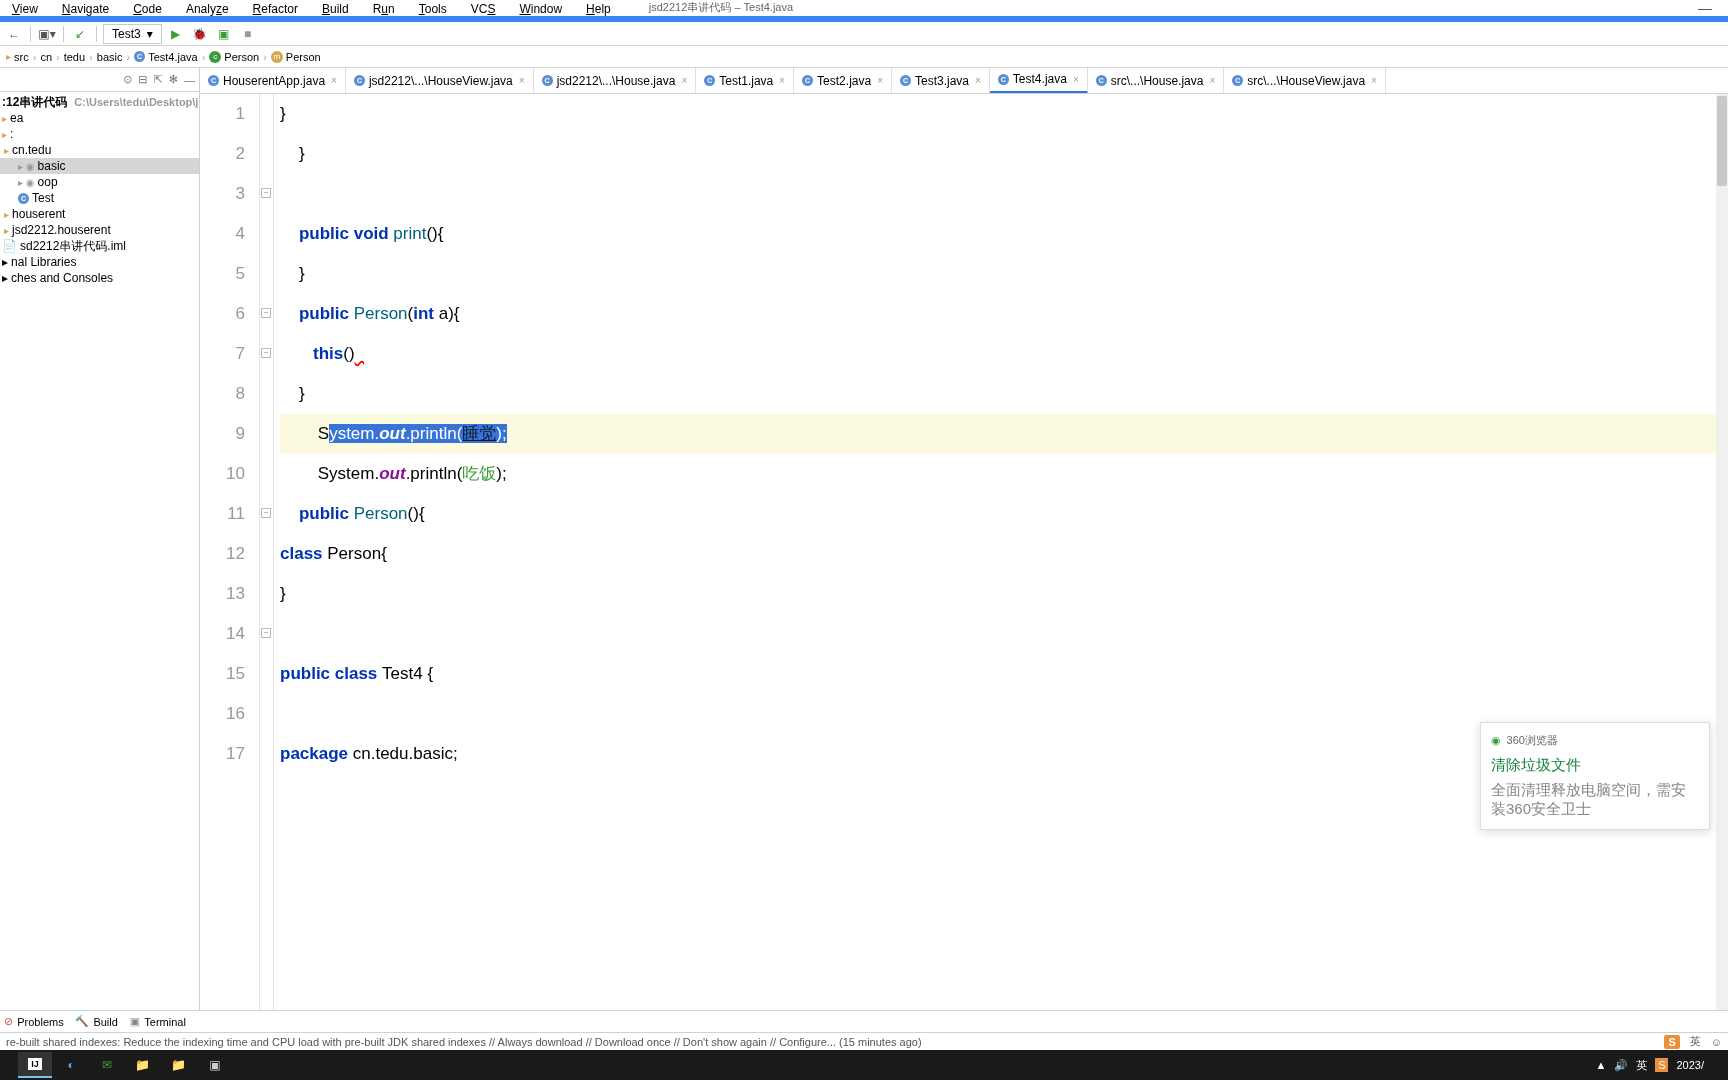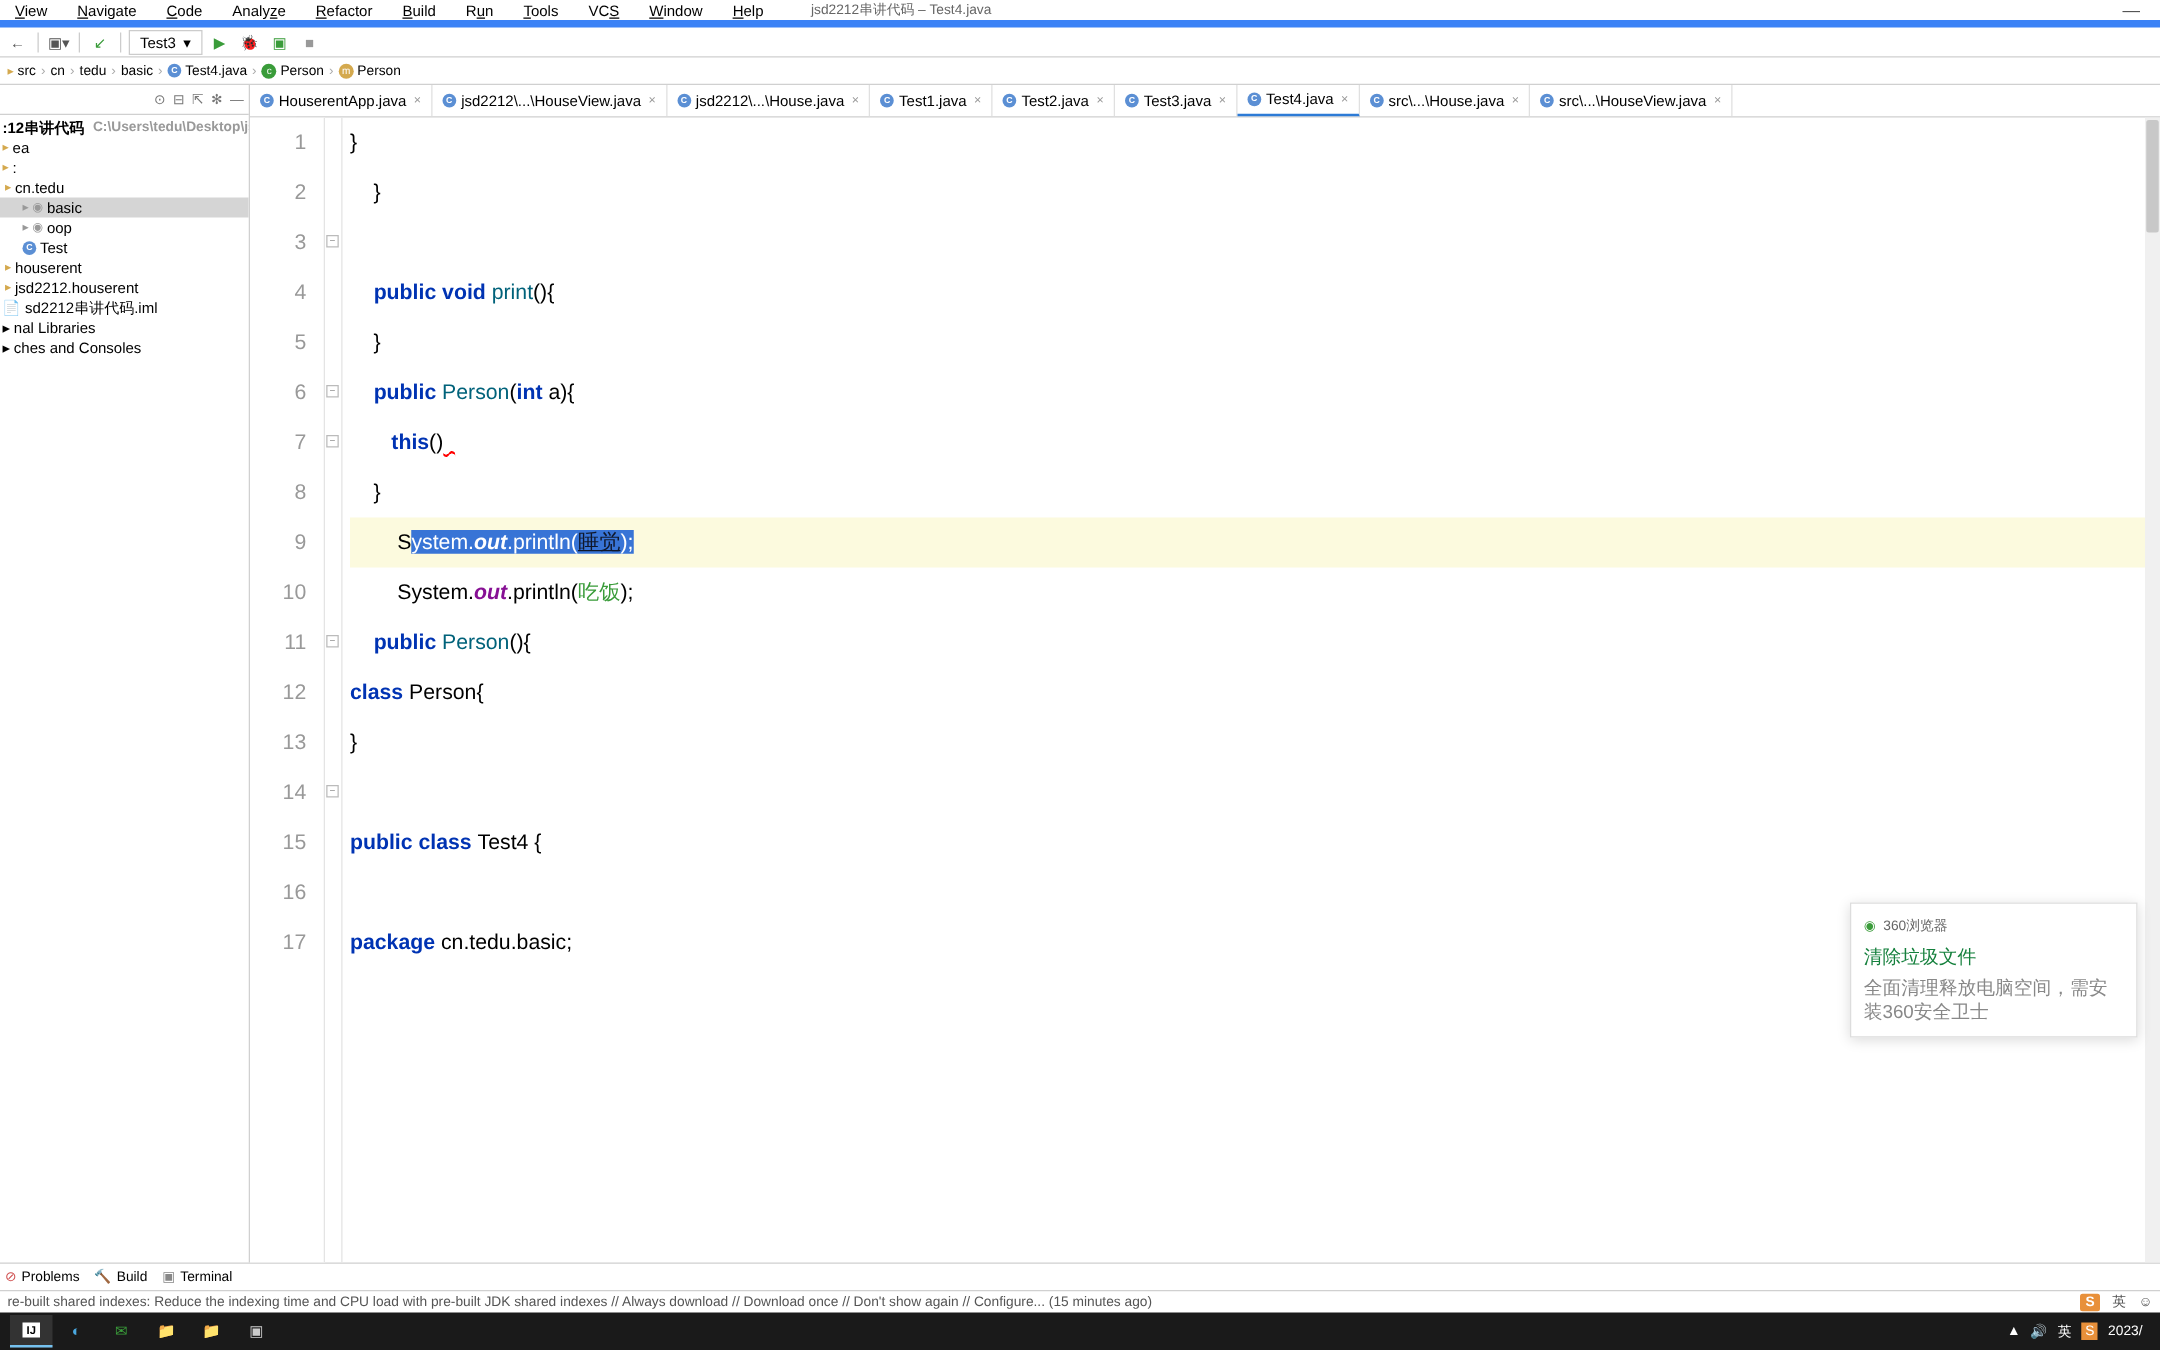--- a/index.html
+++ b/index.html
@@ -83,21 +83,21 @@
 .btab { display: flex; align-items: center; gap: 4px; cursor: pointer; }
 .btab-ico { color: #888; }
 .btab.red .btab-ico { color: #d05050; }
 
 
 .status-bar { height: 18px; display: flex; align-items: center; padding: 0 6px; font-size: 11px; color: #555; border-top: 1px solid #d0d0d0; }
 .status-right { margin-left: auto; display: flex; gap: 10px; align-items: center; }
 .ime-badge { background: #e8903a; color: #fff; padding: 1px 4px; font-weight: bold; border-radius: 2px; }
 
 
-.taskbar { height: 30px; background: #1a1a1a; display: flex; align-items: center; padding: 0 8px; gap: 2px; }
+.taskbar { height: 30px; background: #1a1a1a; display: flex; align-items: center; padding: 0 18px; gap: 2px; }
 .task-app { width: 34px; height: 26px; display: flex; align-items: center; justify-content: center; cursor: pointer; }
 .task-app.active { background: #333; border-bottom: 2px solid #76c2f0; }
 .task-right { margin-left: auto; display: flex; align-items: center; gap: 8px; color: #fff; font-size: 11px; padding-right: 6px; }
 
 .scrollbar-stub { position: absolute; right: 0; top: 0; width: 12px; height: 100%; background: #f0f0f0; }
 .scrollbar-thumb { width: 10px; height: 90px; background: #c8c8c8; margin: 2px auto; border-radius: 2px; }
 </style>
 </head>
 <body>
 

